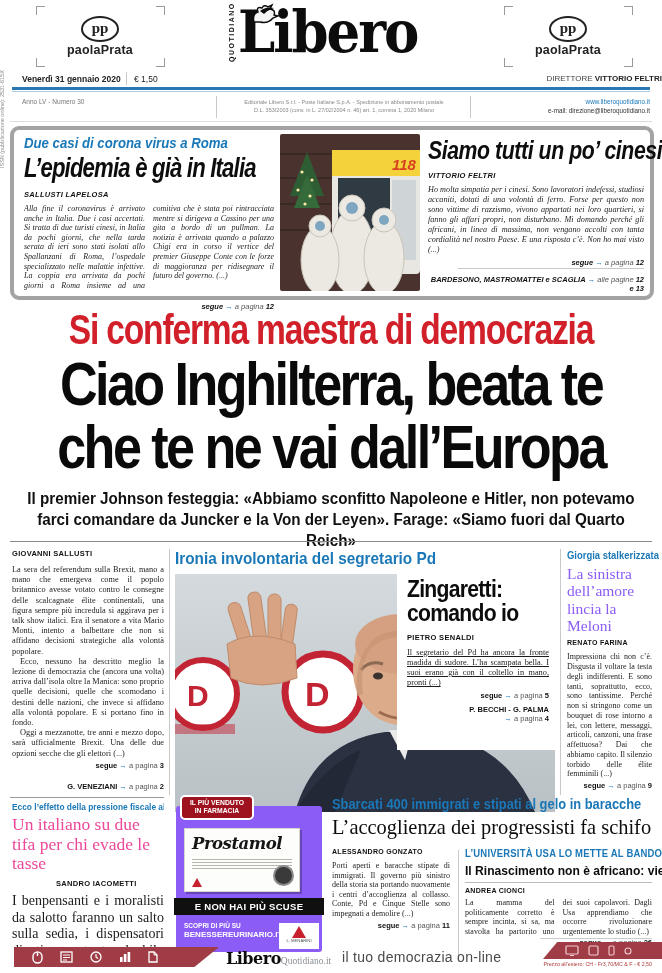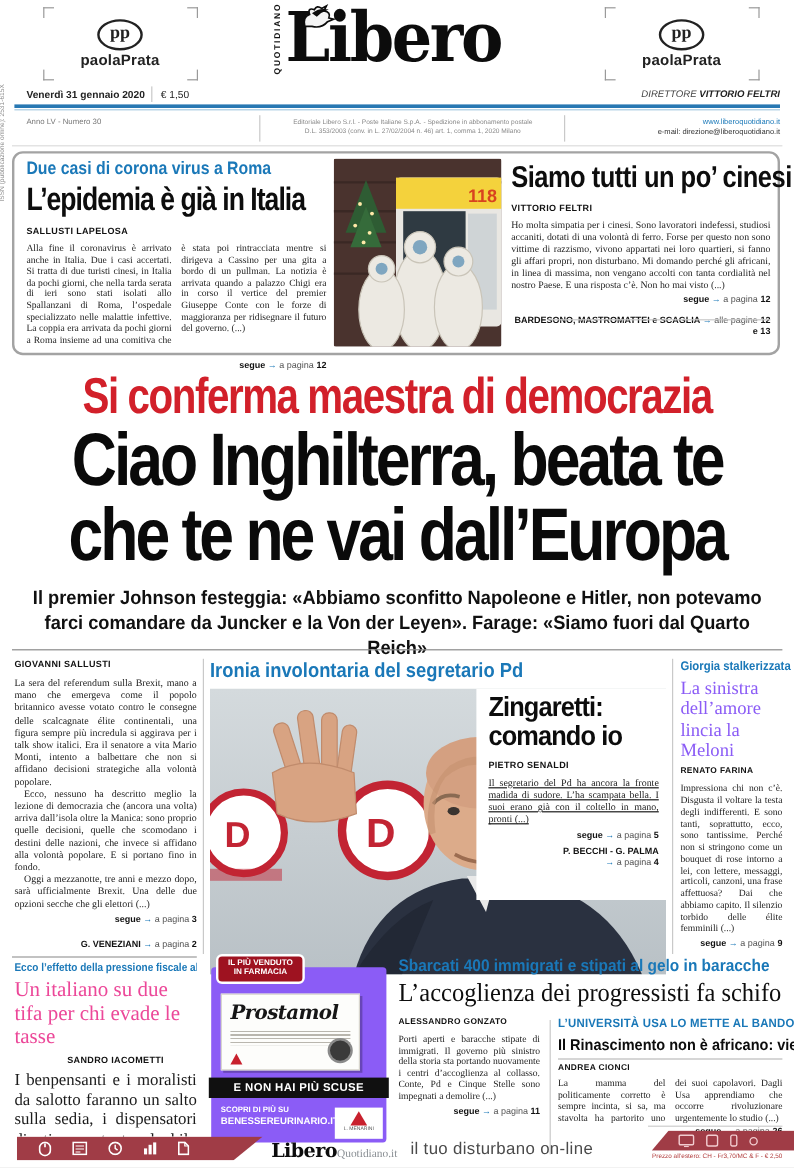--- a/index.html
+++ b/index.html
@@ -63,42 +63,42 @@
                 letter-spacing:-2px;color:#0c0c0c;transform:scaleY(1.08);transform-origin:left top;">Libero</div>
     <svg class="abs" style="left:24px;top:2px;" width="34" height="26" viewBox="0 0 34 26">
       <path d="M6 20 Q4 12 10 10 Q8 4 14 6 Q16 2 20 5 L24 3 L22 7 Q28 8 26 13 L30 14 L25 16 Q20 22 12 20 Z" fill="#f4f4f4" stroke="#0c0c0c" stroke-width="1.4"></path>
       <path d="M12 9 Q18 4 26 6 Q20 8 16 12 Z" fill="#0c0c0c"></path>
     </svg>
   </div>
 
   <div class="abs sans" style="left:22px;top:74px;font-size:8.5px;font-weight:bold;color:#222;">Venerdì 31 gennaio 2020</div>
   <div class="vline" style="left:126px;top:72px;height:13px;"></div>
   <div class="abs sans" style="left:134px;top:74px;font-size:8.5px;color:#222;">€ 1,50</div>
-  <div class="abs sans" style="right:12px;top:74px;font-size:8px;color:#222;font-style:italic;">
+  <div class="abs sans" style="right:0;top:74px;font-size:8px;color:#222;">
     <span style="color:#444;">DIRETTORE</span>
     <b>VITTORIO FELTRI</b>
   </div>
 
   <div class="abs" style="left:12px;top:87px;width:638px;height:3px;background:#2878b3;"></div>
   <div class="abs" style="left:12px;top:91px;width:638px;height:1px;background:#a8cbe2;"></div>
 
   <div class="abs sans" style="left:22px;top:98px;font-size:6.5px;color:#777;">Anno LV - Numero 30</div>
   <div class="vline" style="left:216px;top:96px;height:22px;"></div>
   <div class="abs sans" style="left:222px;top:98px;width:244px;text-align:center;color:#888;font-size:5.5px;line-height:1.5;">
     <div>Editoriale Libero S.r.l. - Poste Italiane S.p.A. - Spedizione in abbonamento postale</div>
     <div>D.L. 353/2003 (conv. in L. 27/02/2004 n. 46) art. 1, comma 1, 2020 Milano</div>
   </div>
   <div class="vline" style="left:470px;top:96px;height:22px;"></div>
   <div class="abs sans" style="right:12px;top:97px;text-align:right;font-size:6.3px;line-height:1.45;">
     <div style="color:#1a78b8;">www.liberoquotidiano.it</div>
     <div style="color:#333;">e-mail: direzione@liberoquotidiano.it</div>
   </div>
   <div class="hline" style="left:10px;top:121px;width:642px;background:#ddd;"></div>
 
-  <div class="abs" style="left:10px;top:126px;width:636px;height:166px;border:2px solid #a3a3a3;border-radius:9px;">
+  <div class="abs" style="left:10px;top:126px;width:636px;height:166px;border:4px solid #a3a3a3;border-radius:9px;font-style:italic;">
 
     <article class="abs" style="left:10px;top:4px;width:250px;height:158px;">
       <div class="kicker cond" style="font-size:15px;transform:scaleX(.88);transform-origin:left top;">Due casi di corona virus a Roma</div>
       <div class="sans cond" style="font-size:27px;font-weight:bold;letter-spacing:-1px;color:#0d0d0d;margin-top:2px;
                   transform:scaleX(.82);transform-origin:left top;">L’epidemia è già in Italia</div>
       <div class="byline" style="margin-top:6px;">SALLUSTI LAPELOSA</div>
       <div class="body-txt jt" style="margin-top:5px;column-count:2;column-gap:8px;font-size:8px;line-height:1.2;height:96px;overflow:hidden;">Alla fine il coronavirus è arrivato anche in Italia. Due i casi accertati. Si tratta di due turisti cinesi, in Italia da pochi giorni, che nella tarda serata di ieri sono stati isolati allo Spallanzani di Roma, l’ospedale specializzato nelle malattie infettive. La coppia era arrivata da pochi giorni a Roma insieme ad una comitiva che è stata poi rintracciata mentre si dirigeva a Cassino per una gita a bordo di un pullman. La notizia è arrivata quando a palazzo Chigi era in corso il vertice del premier Giuseppe Conte con le forze di maggioranza per ridisegnare il futuro del governo. (...)</div>
       <span class="segue">
         <b>segue</b> <span class="arr">→</span>
         <span>a pagina</span> <span class="pgnum">12</span>
@@ -349,21 +349,21 @@
     <svg width="10" height="12" viewBox="0 0 10 12">
         <path d="M1 1h5l3 3v7H1z" fill="none" stroke="#fff" stroke-width="1.3"></path>
         <path d="M6 1v3h3" fill="none" stroke="#fff" stroke-width="1"></path>
       </svg>
   </div>
 
   <div class="abs" style="left:226px;top:949px;">
     <span style="font-family:'DejaVu Serif',serif;font-weight:bold;font-size:16px;color:#0c0c0c;letter-spacing:-.5px;">Libero</span><span style="font-family:'Liberation Serif',serif;font-size:9.5px;color:#8a8f94;">Quotidiano.it</span>
   </div>
 
-  <div class="abs sans" style="left:342px;top:949px;font-size:14px;color:#4a4a4a;letter-spacing:.3px;">il tuo disturbano on-line</div>
+  <div class="abs sans" style="left:342px;top:949px;font-size:14px;color:#4a4a4a;letter-spacing:.3px;">il tuo democrazia on-line</div>
 
   <div class="abs" style="left:543px;top:942px;width:119px;height:17px;background:#a03c46;
               clip-path:polygon(12% 0,100% 0,100% 100%,0 100%);display:flex;align-items:center;gap:9px;padding-left:22px;box-sizing:border-box;">
     <svg width="14" height="11" viewBox="0 0 14 11">
         <rect x="1" y="1" width="12" height="8" rx="1" fill="none" stroke="#f2ccd0" stroke-width="1.2"></rect>
         <line x1="5" y1="10.5" x2="9" y2="10.5" stroke="#f2ccd0" stroke-width="1.2"></line>
       </svg>
     <svg width="11" height="11" viewBox="0 0 11 11">
         <rect x="1" y="1" width="9" height="9" rx="1.5" fill="none" stroke="#f2ccd0" stroke-width="1.2"></rect>
       </svg>

